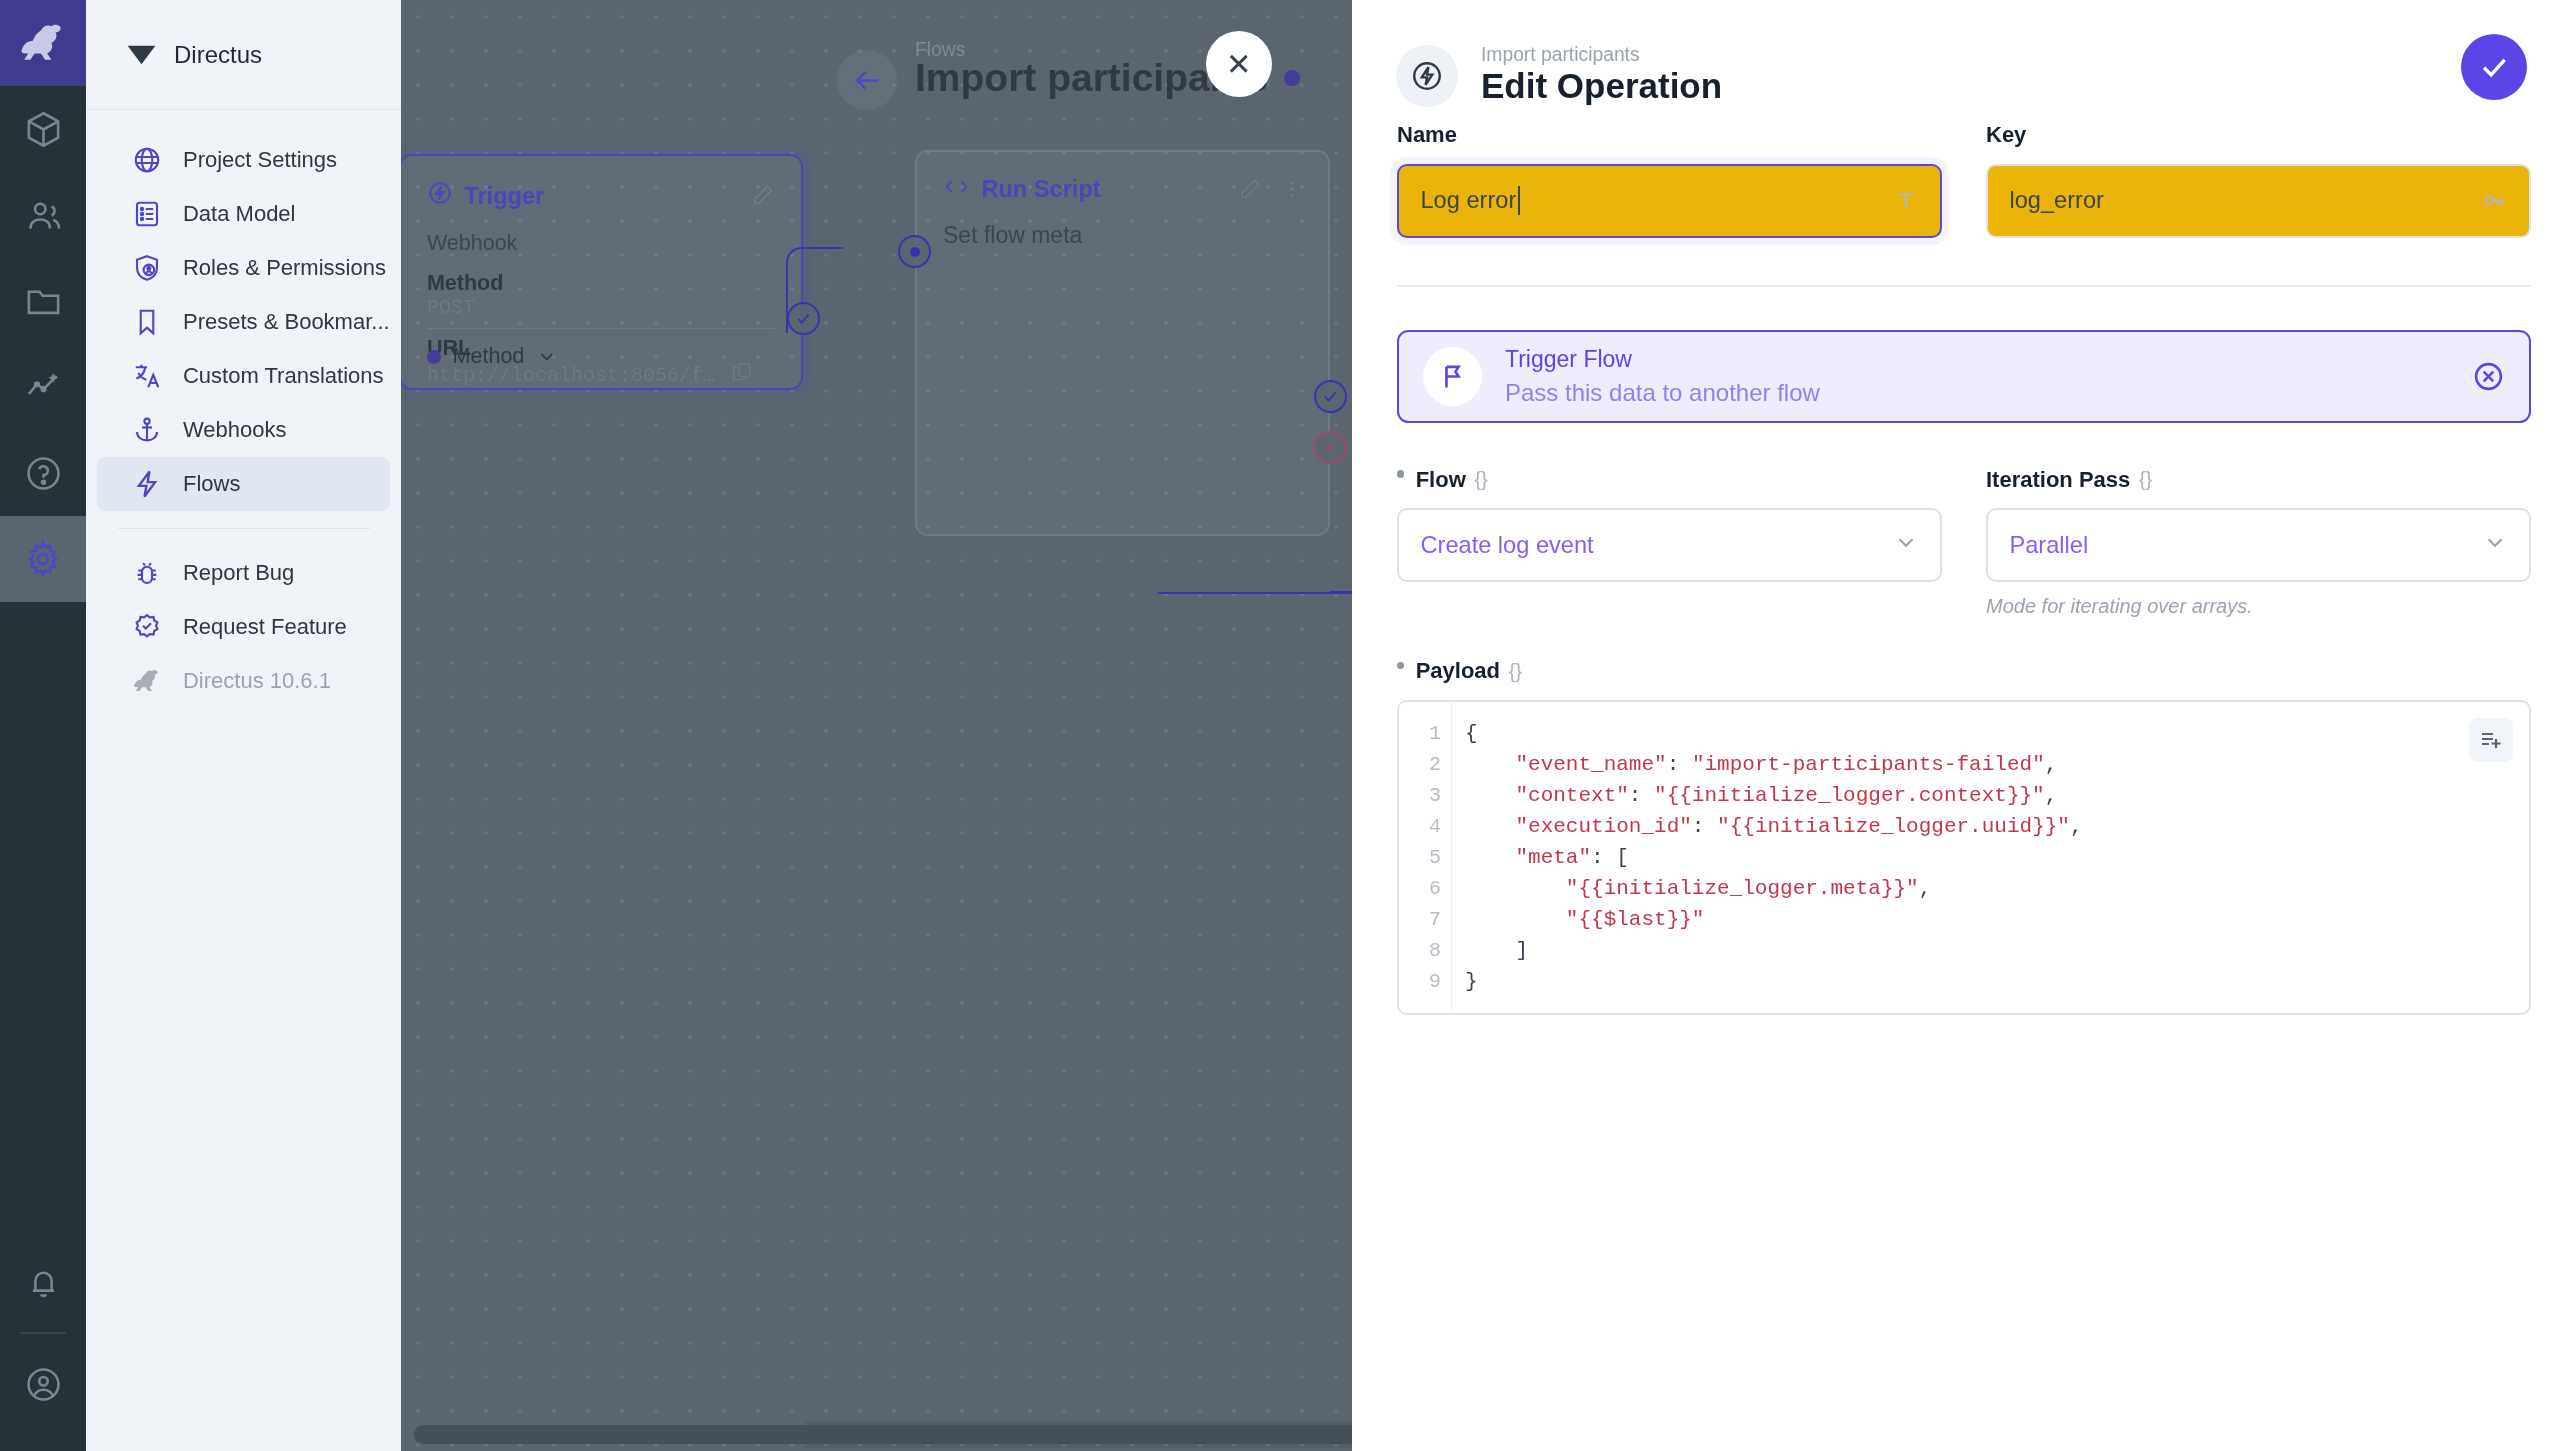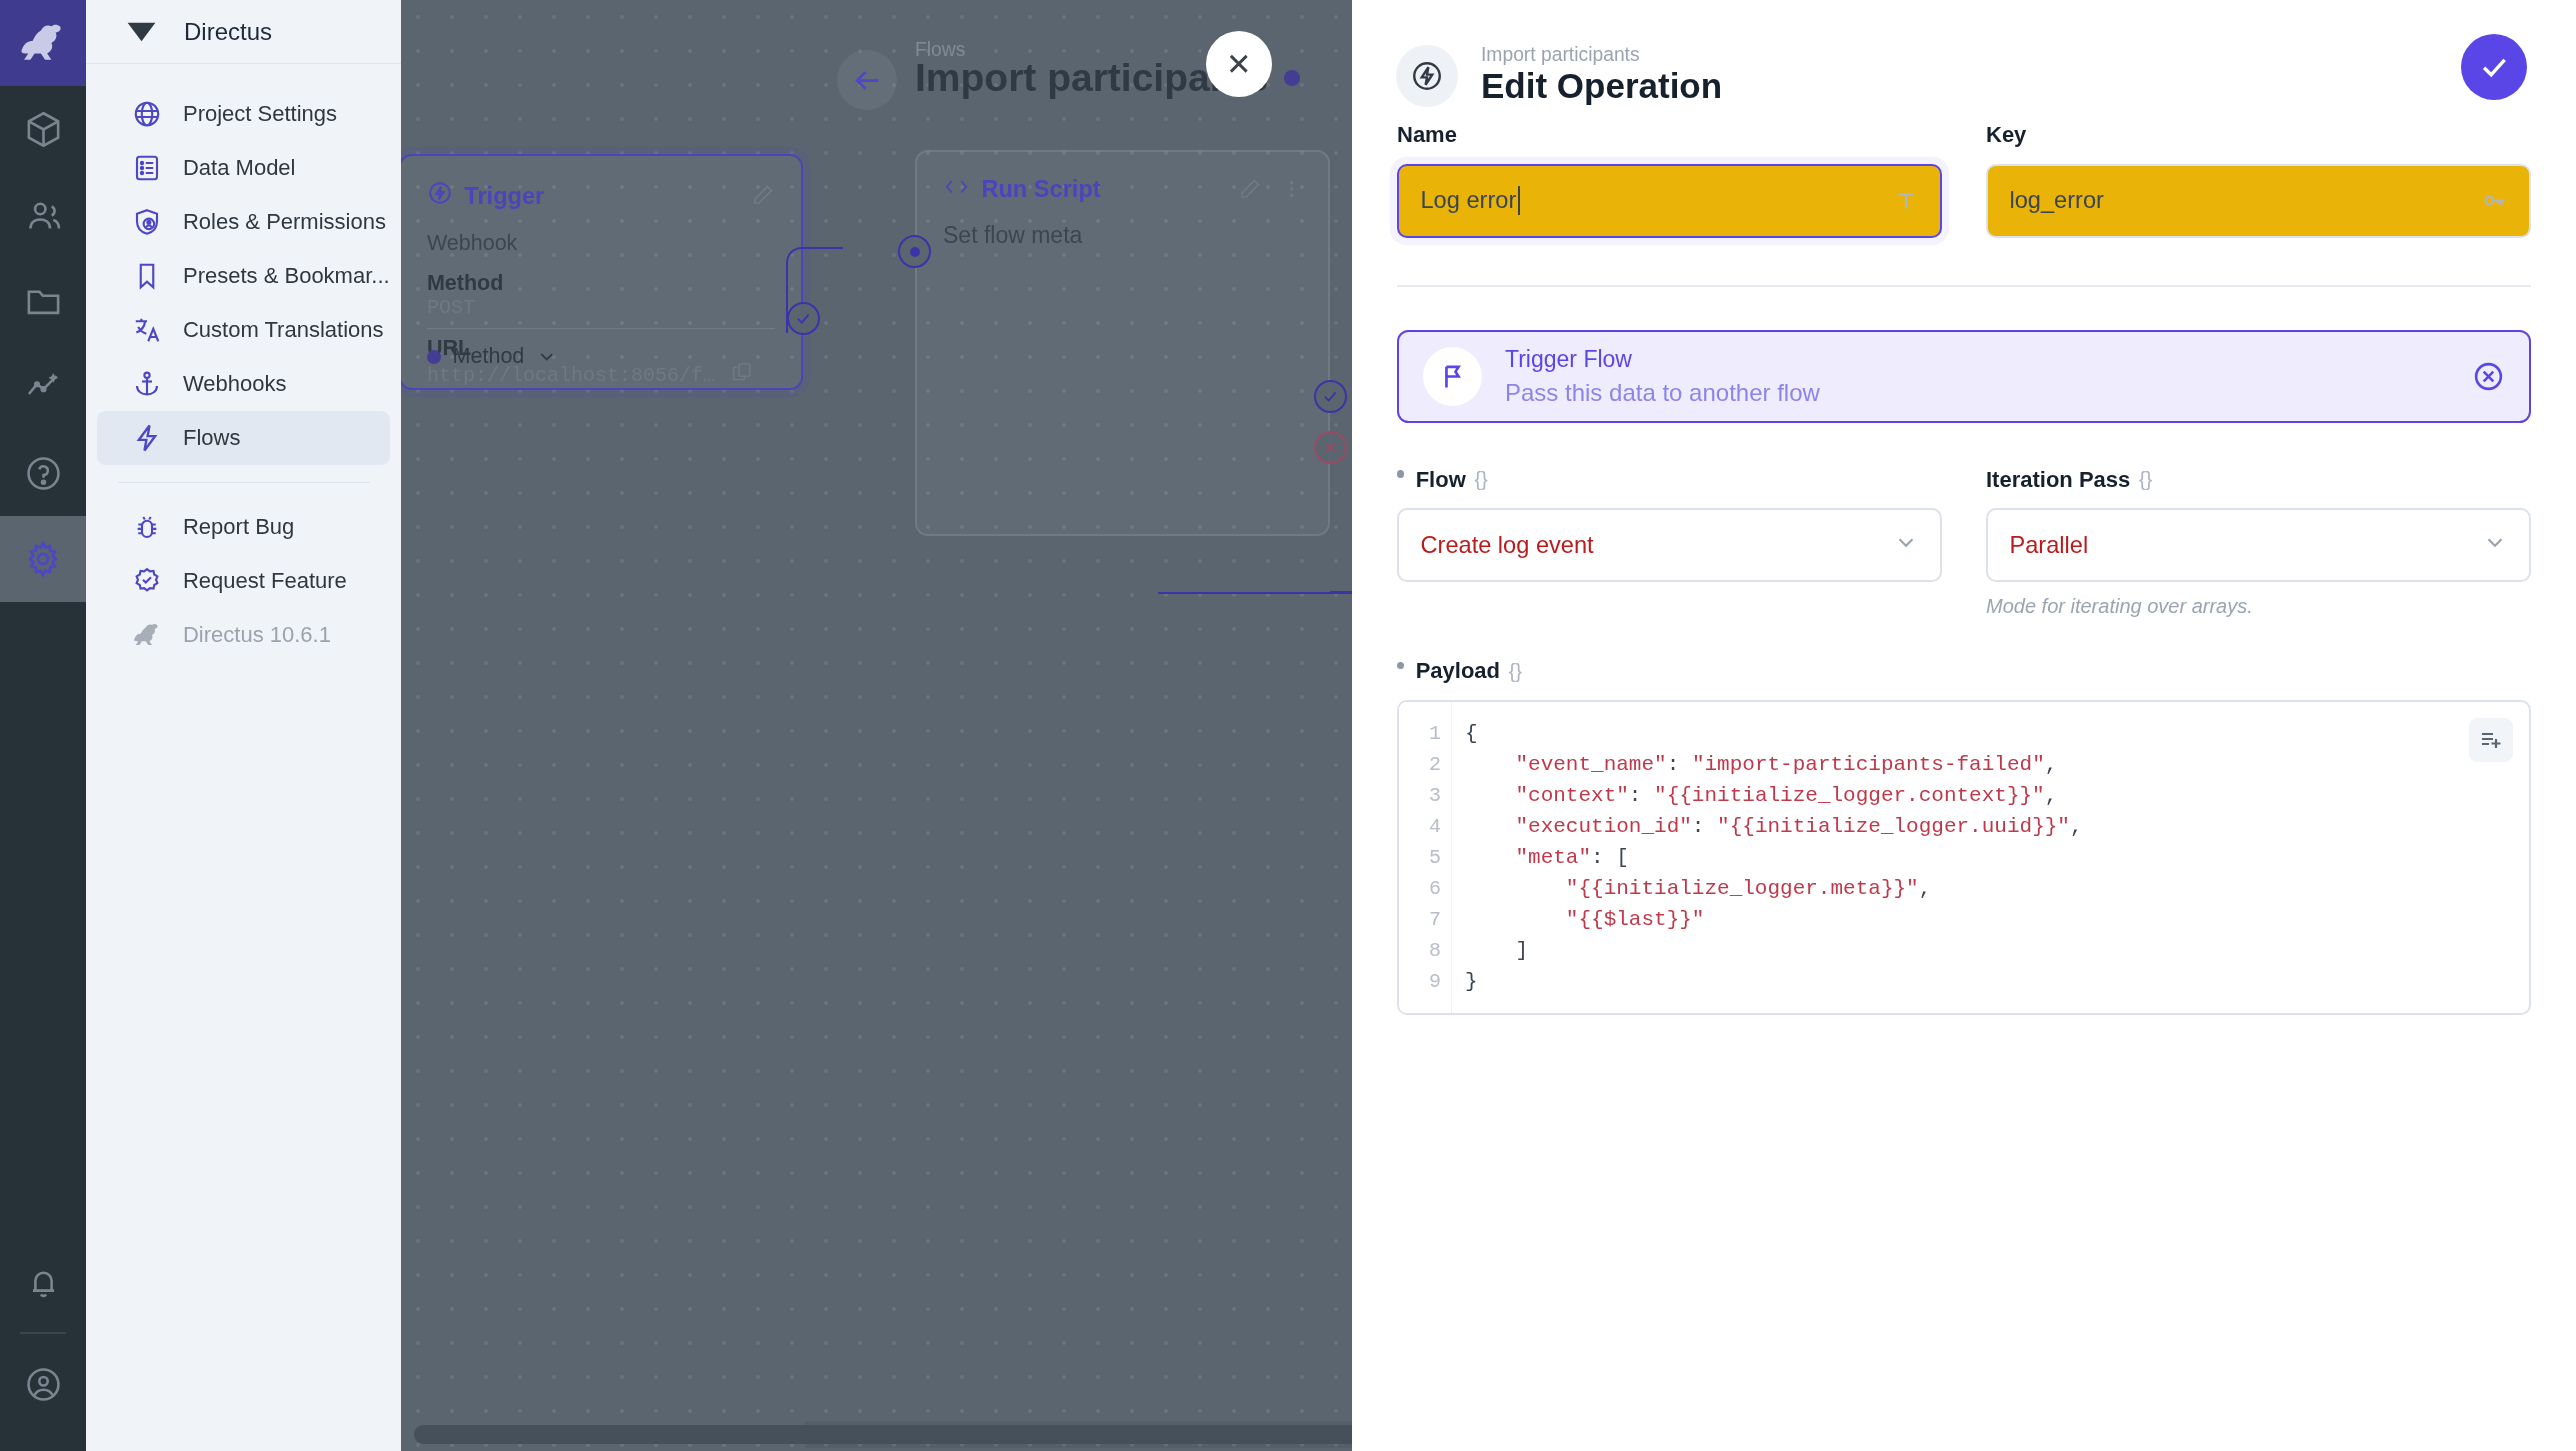--- a/index.html
+++ b/index.html
@@ -27,21 +27,21 @@
   .rail-icon.active { background: #5a6570; color: #b0b7bf; }
   .rail-spacer { flex: 1 1 auto; }
   .rail-divider { width: 46px; height: 1.4px; background: #3a454e; margin: 7.2px 0; }
 
   
   .nav {
     position: absolute; left: 86px; top: 0; width: 315px; height: 1451px;
     background: #f0f4f9;
   }
   .nav-header {
-    height: 64px; display: flex; align-items: center; padding-left: 37px; gap: 24px;
+    height: 110px; display: flex; align-items: center; padding-left: 37px; gap: 14px;
     border-bottom: 1.4px solid #dfe4ea;
   }
   .nav-header-title { font-size: 24px; color: #1f2937; font-weight: 400; }
   .nav-list { padding-top: 23px; }
   .nav-item {
     height: 54px; display: flex; align-items: center; gap: 18.6px; padding-left: 33px;
     font-size: 22px; color: #30373f; border-radius: 8.6px; margin: 0 11.4px;
   }
   .nav-item.selected { background: #e2e8f1; }
   .nav-item.disabled { color: #9aa3ad; }
@@ -169,21 +169,21 @@
     display: flex; align-items: center; justify-content: center; color: #5a45e6; flex: 0 0 auto;
   }
   .banner-text { flex: 1 1 auto; }
   .banner-title { font-size: 23px; color: #5a45e6; font-weight: 400; }
   .banner-sub { font-size: 24px; color: #8d84e8; margin-top: 5.7px; }
   .banner-x { color: #5a45e6; display: flex; align-items: center; }
 
   .select {
     height: 74px; border: 2.1px solid #dde2e9; border-radius: 10px; background: #fff;
     display: flex; align-items: center; justify-content: space-between;
-    padding: 0 21.5px; font-size: 23.6px; color: #b91c1c;
+    padding: 0 21.5px; font-size: 23.6px; color: #8b5cf6;
   }
   .chev { color: #9aa4b0; }
   .hint { font-size: 20px; color: #9aa4b0; font-style: italic; margin-top: 13px; }
 
   .editor {
     border: 2.1px solid #dde2e9; border-radius: 10px; background: #fff; position: relative;
     min-height: 279px; display: flex; overflow: hidden;
   }
   .gutter {
     width: 53px; flex: 0 0 auto; padding: 15.7px 0; text-align: right;

